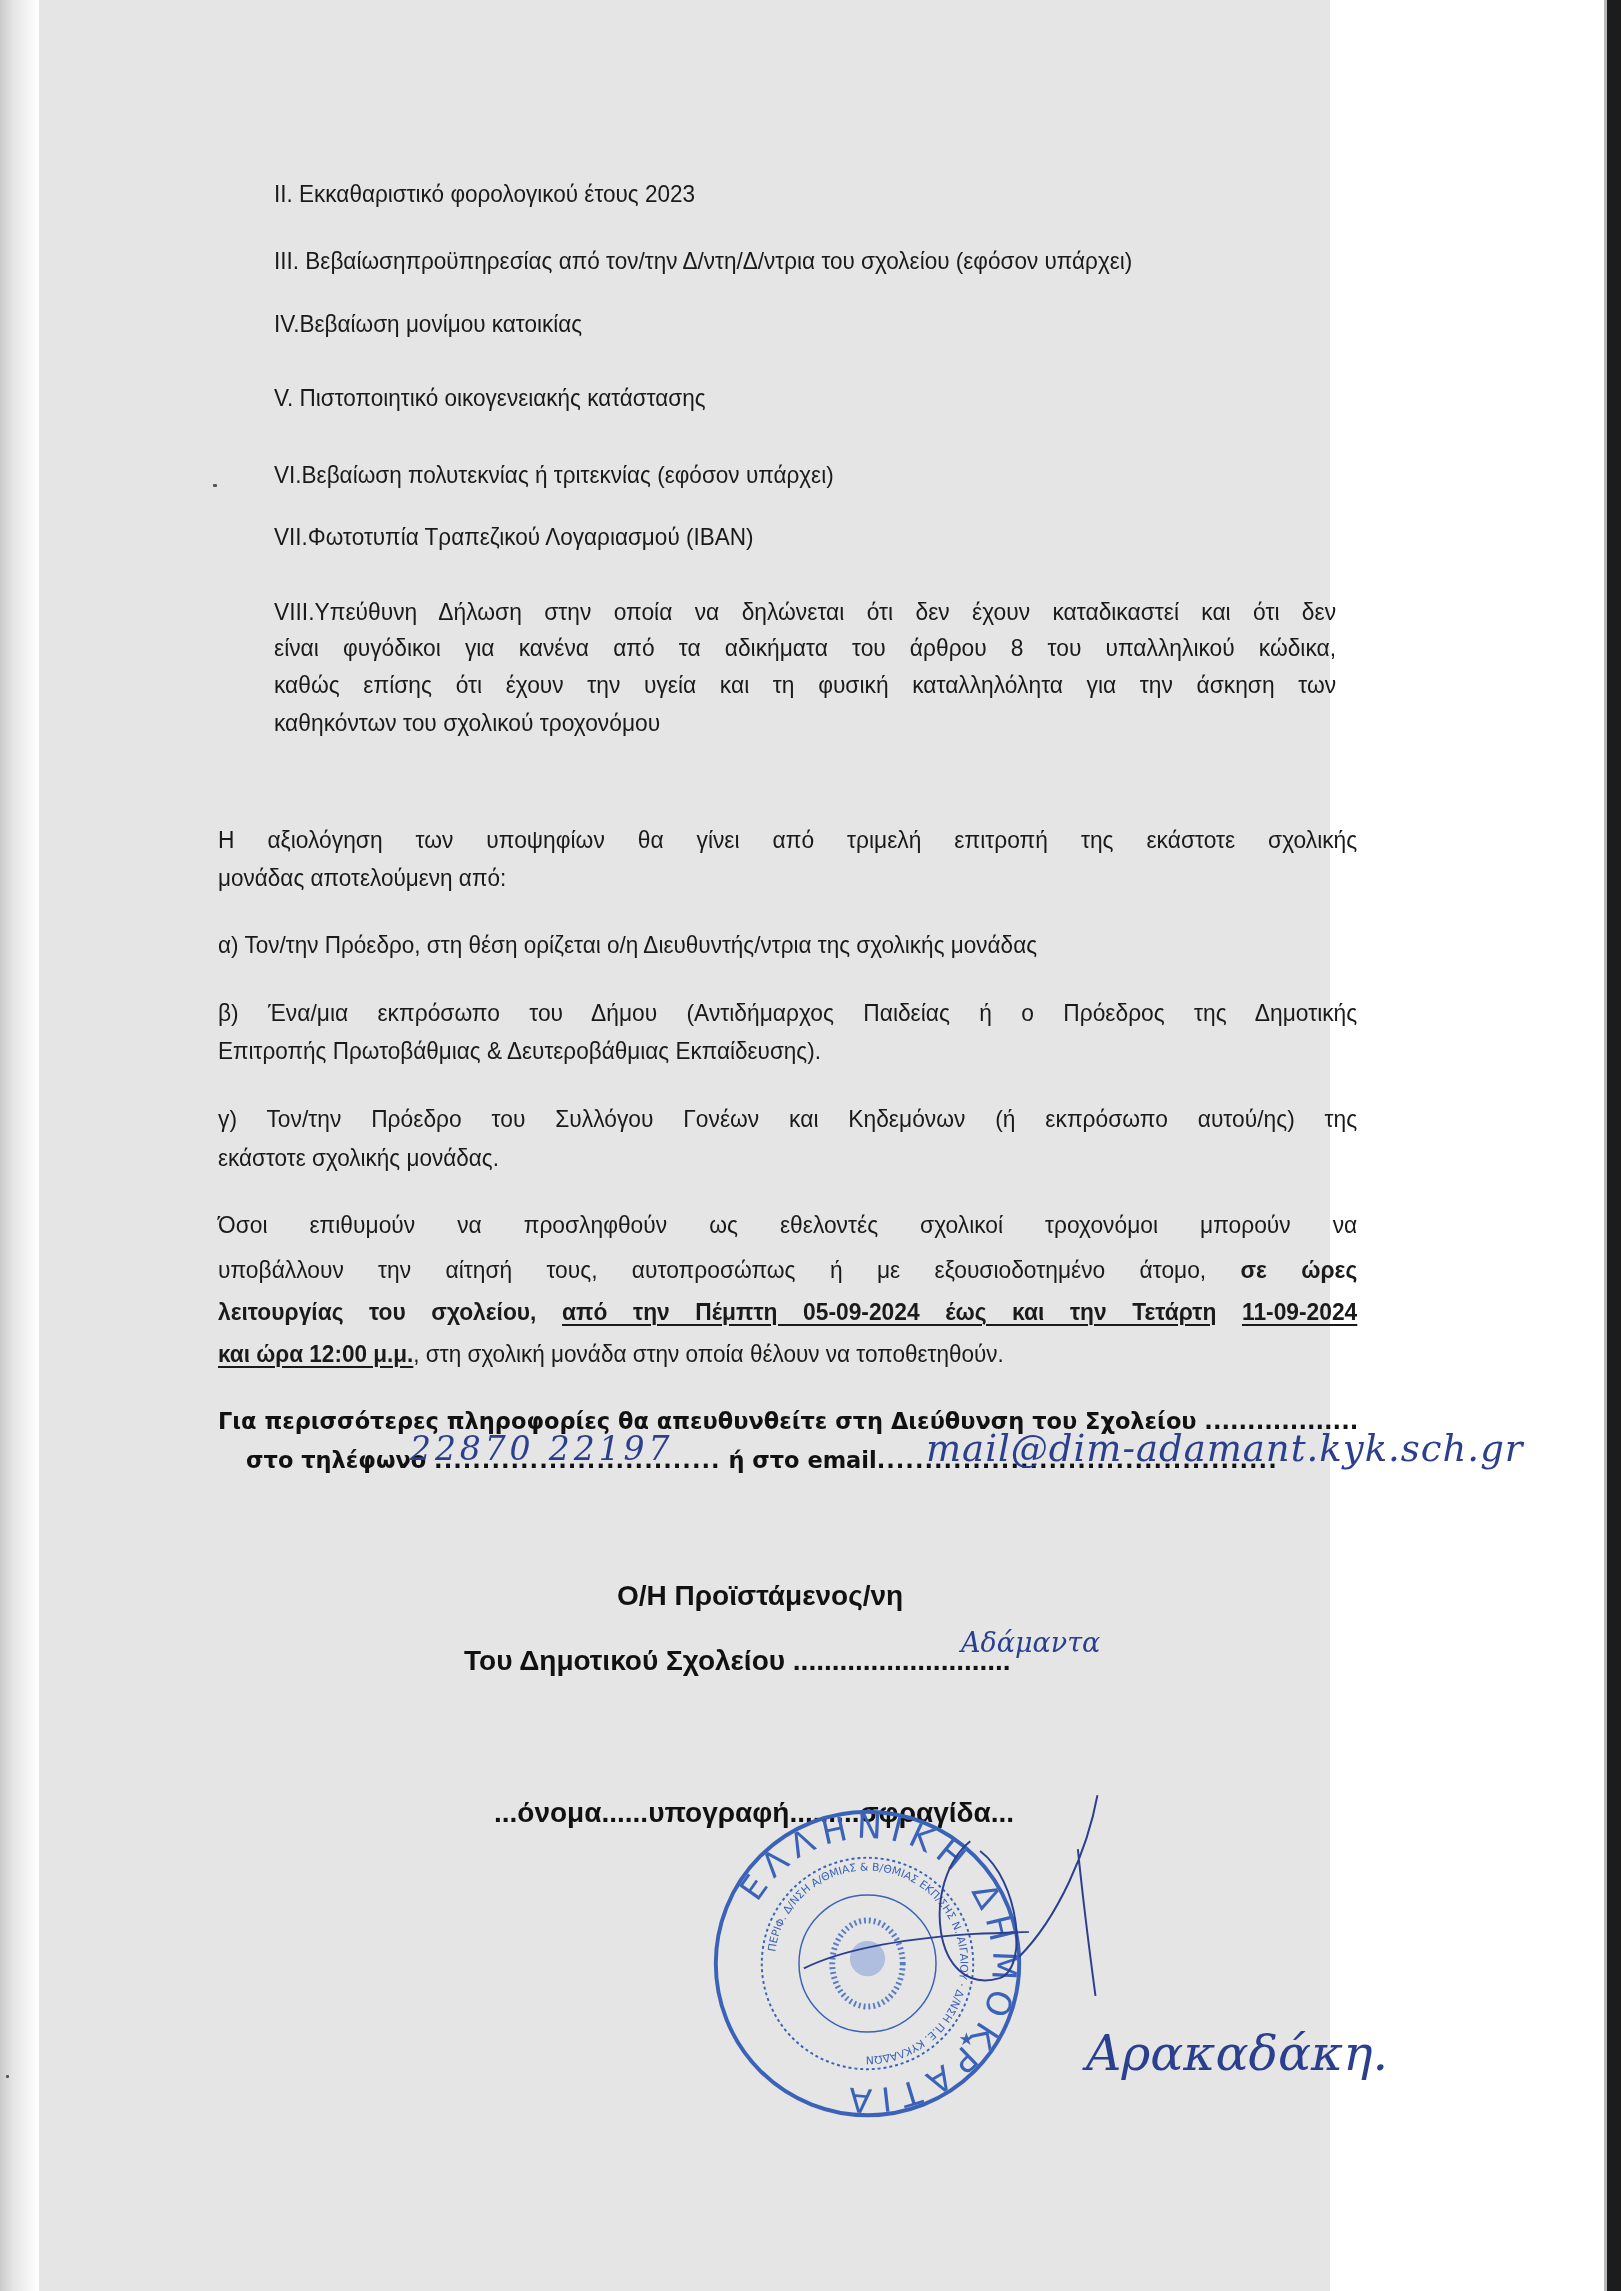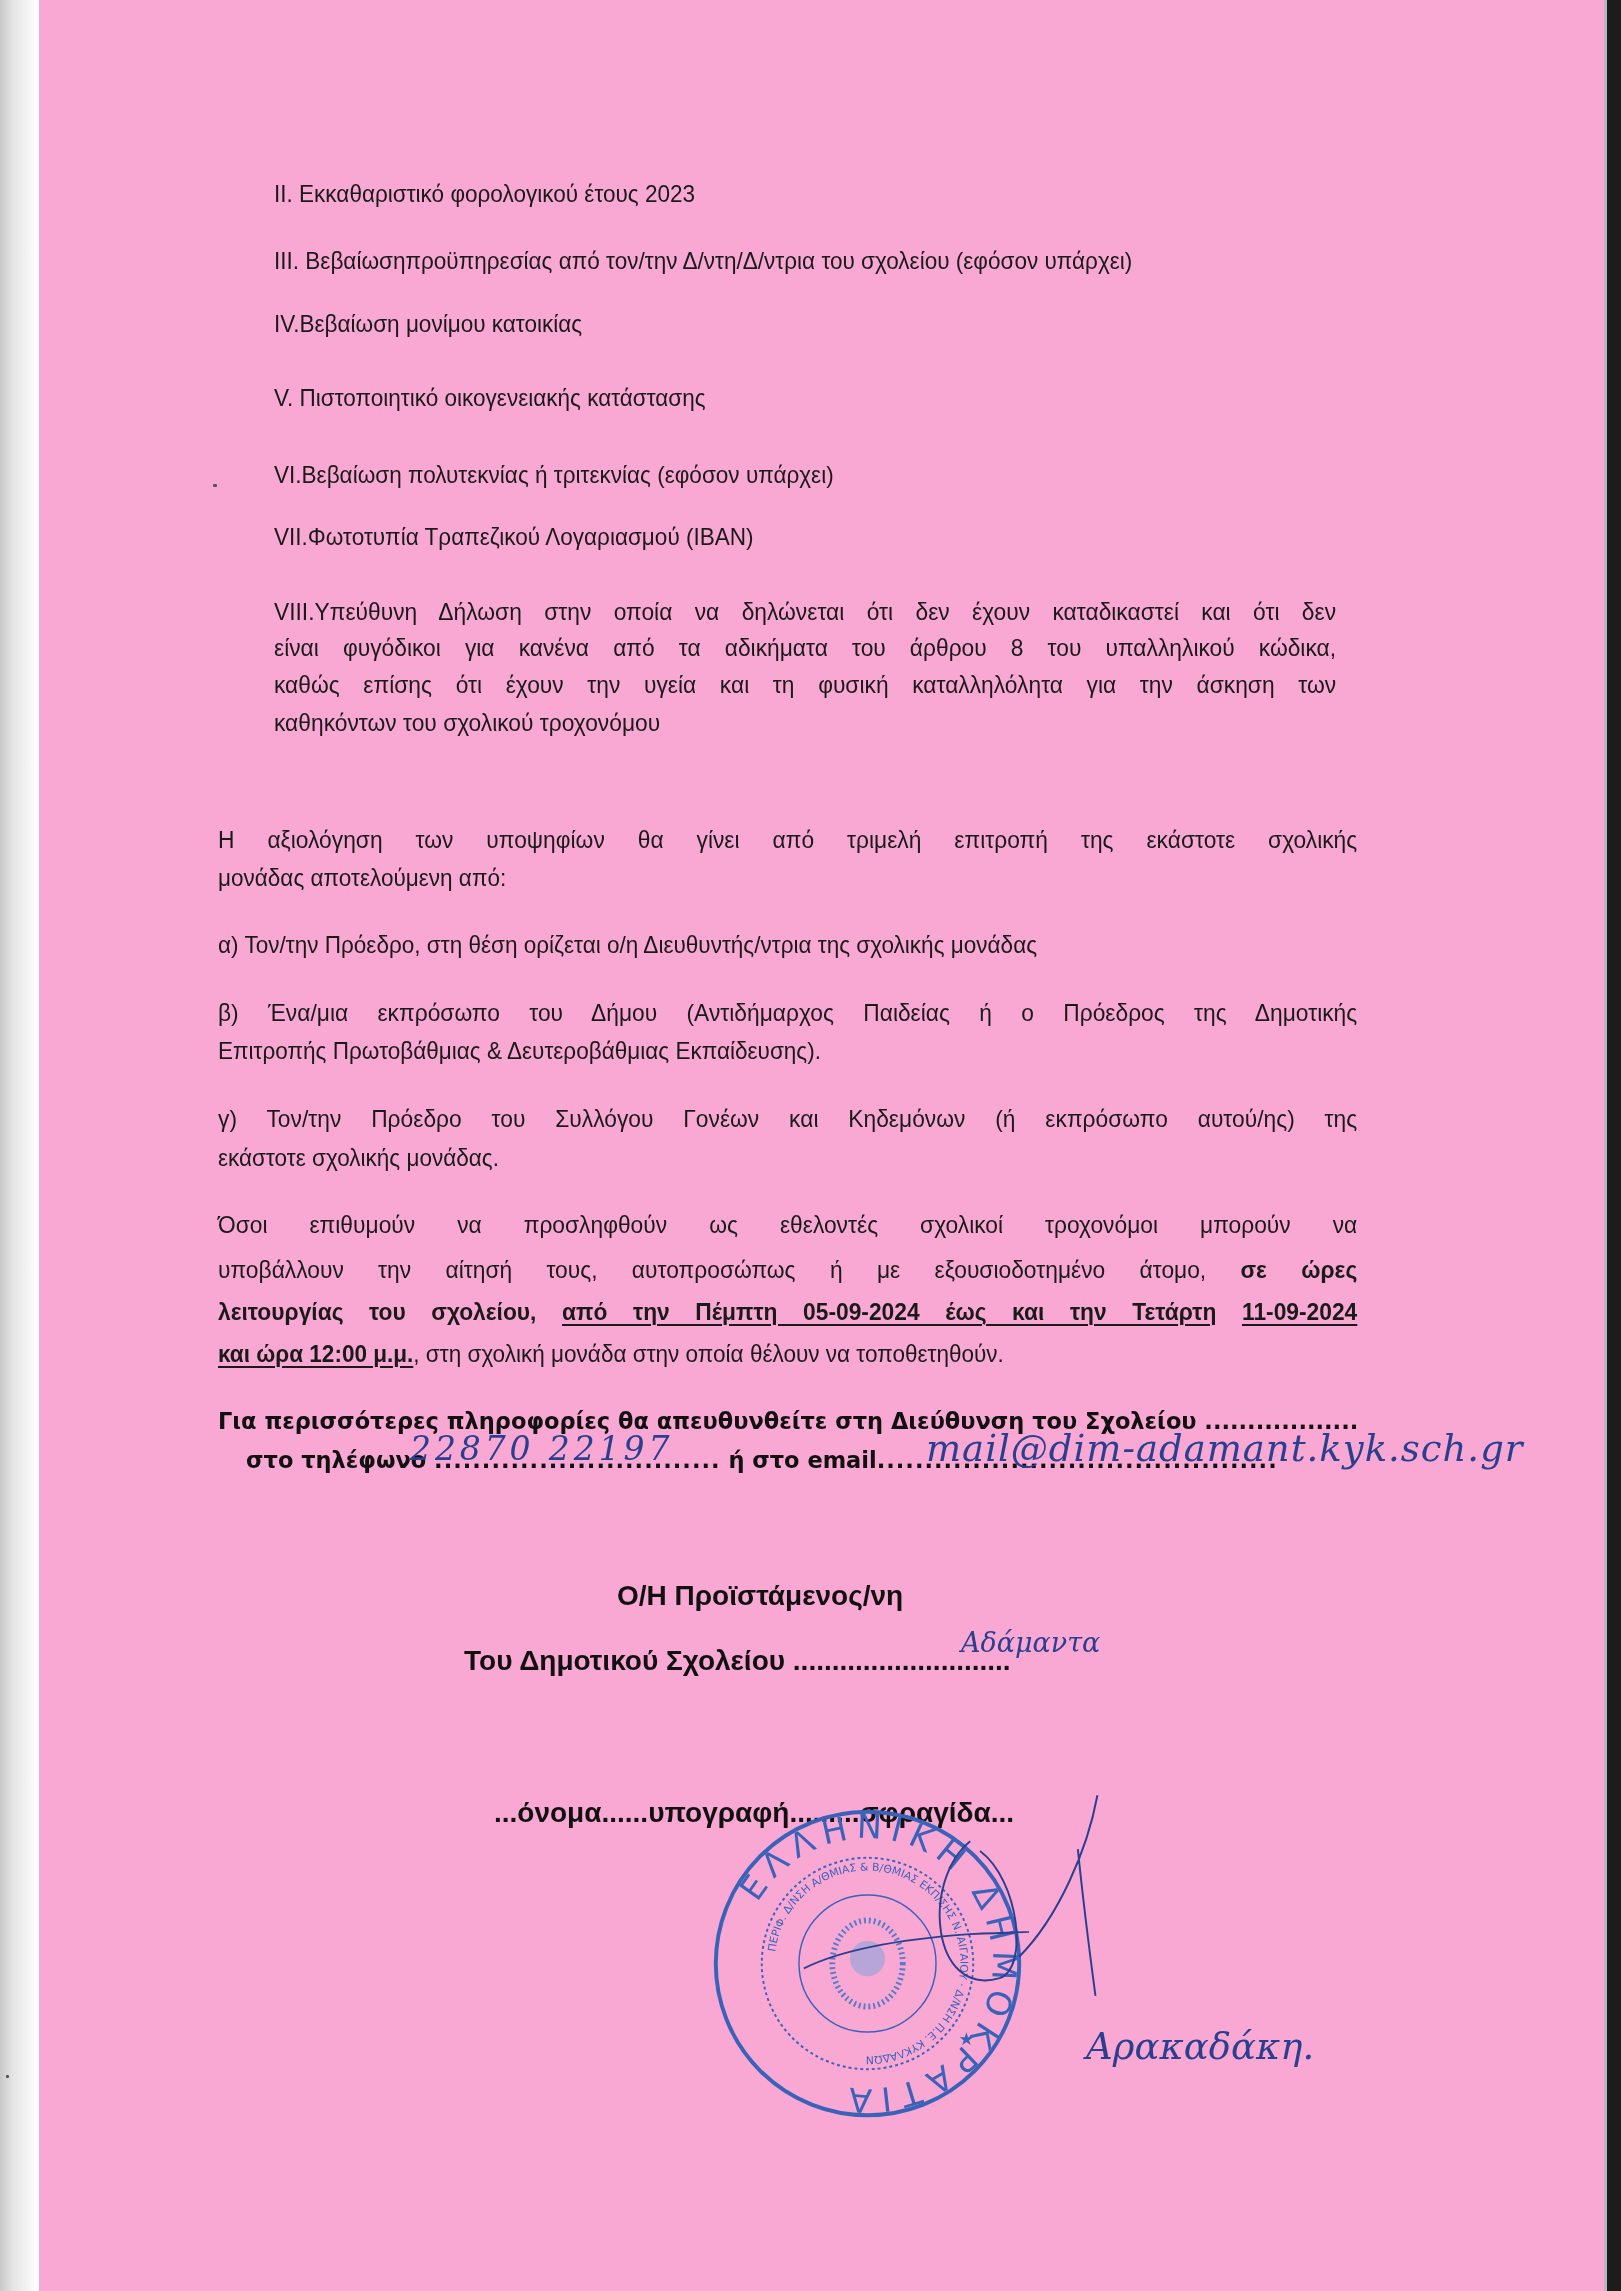--- a/index.html
+++ b/index.html
@@ -1,17 +1,17 @@
 <!DOCTYPE html>
 <html><head>
 <meta charset="utf-8">
 <style>
   html, body { margin: 0; padding: 0; background: #ffffff; }
   body { width: 1621px; height: 2292px; position: relative; overflow: hidden; }
-  .page { position: absolute; left: 0; top: 0; width: 1621px; height: 2292px; background: #f9a8d4; }
+  .page { position: absolute; left: 0; top: 0; width: 1330px; height: 2292px; background: #e5e5e5; }
   .shadow-left { position: absolute; left: 0; top: 0; width: 39px; height: 2292px;
     background: linear-gradient(to right, #c9c9c9 0%, #e6e6e6 35%, #ffffff 100%); }
   .border-right { position: absolute; left: 1607px; top: 0; width: 13.7px; height: 2292px; background: #1c1c1c; }
   .border-right-edge { position: absolute; left: 1604px; top: 0; width: 3.9px; height: 2292px; background: #b5b8bb; }
 
   .t { position: absolute; font-family: "Liberation Sans", sans-serif; color: #1a1a1a; white-space: nowrap; }
   .list { left: 274px; font-size: 24.5px; font-family: "Liberation Sans", sans-serif; transform-origin: left top; transform: scaleX(0.92); }
   .just { left: 218px; width: 1147px; font-size: 24.5px; font-family: "Liberation Sans", sans-serif; text-align: justify; text-align-last: justify; white-space: nowrap; display: block; }
   .narrow { transform-origin: left top; transform: scaleX(0.93); }
   .b { font-weight: bold; }
@@ -111,17 +111,17 @@
       </g>
       <text x="258" y="248" font-size="18" fill="#3a62b8">★</text>
 
       <path d="M 100 170 C 140 150, 200 140, 270 135 C 350 132, 400 130, 430 128" fill="none" stroke="#2b3f8f" stroke-width="2"></path>
       <path d="M 270 40 C 220 80, 230 200, 300 180 C 330 170, 320 80, 280 50" fill="none" stroke="#2b3f8f" stroke-width="2"></path>
     </svg>
 
     <svg style="position:absolute; left:980px; top:1790px;" width="137" height="216" viewBox="0 0 140 220">
       <path d="M 120 5 C 110 60, 80 130, 40 170 M 100 60 C 105 110, 110 150, 118 210" fill="none" stroke="#2b3f8f" stroke-width="2"></path>
     </svg>
-    <div class="hand" style="left:1086px; top:2025px; font-size:37px;">Αρακαδάκη.</div>
+    <div class="hand" style="left:1086px; top:2025px; font-size:49px;">Αρακαδάκη.</div>
   </div>
   <div class="mark" style="left:5.9px; top:2075px; width:2.9px;"></div>
 </div>
 
 
 </body></html>

